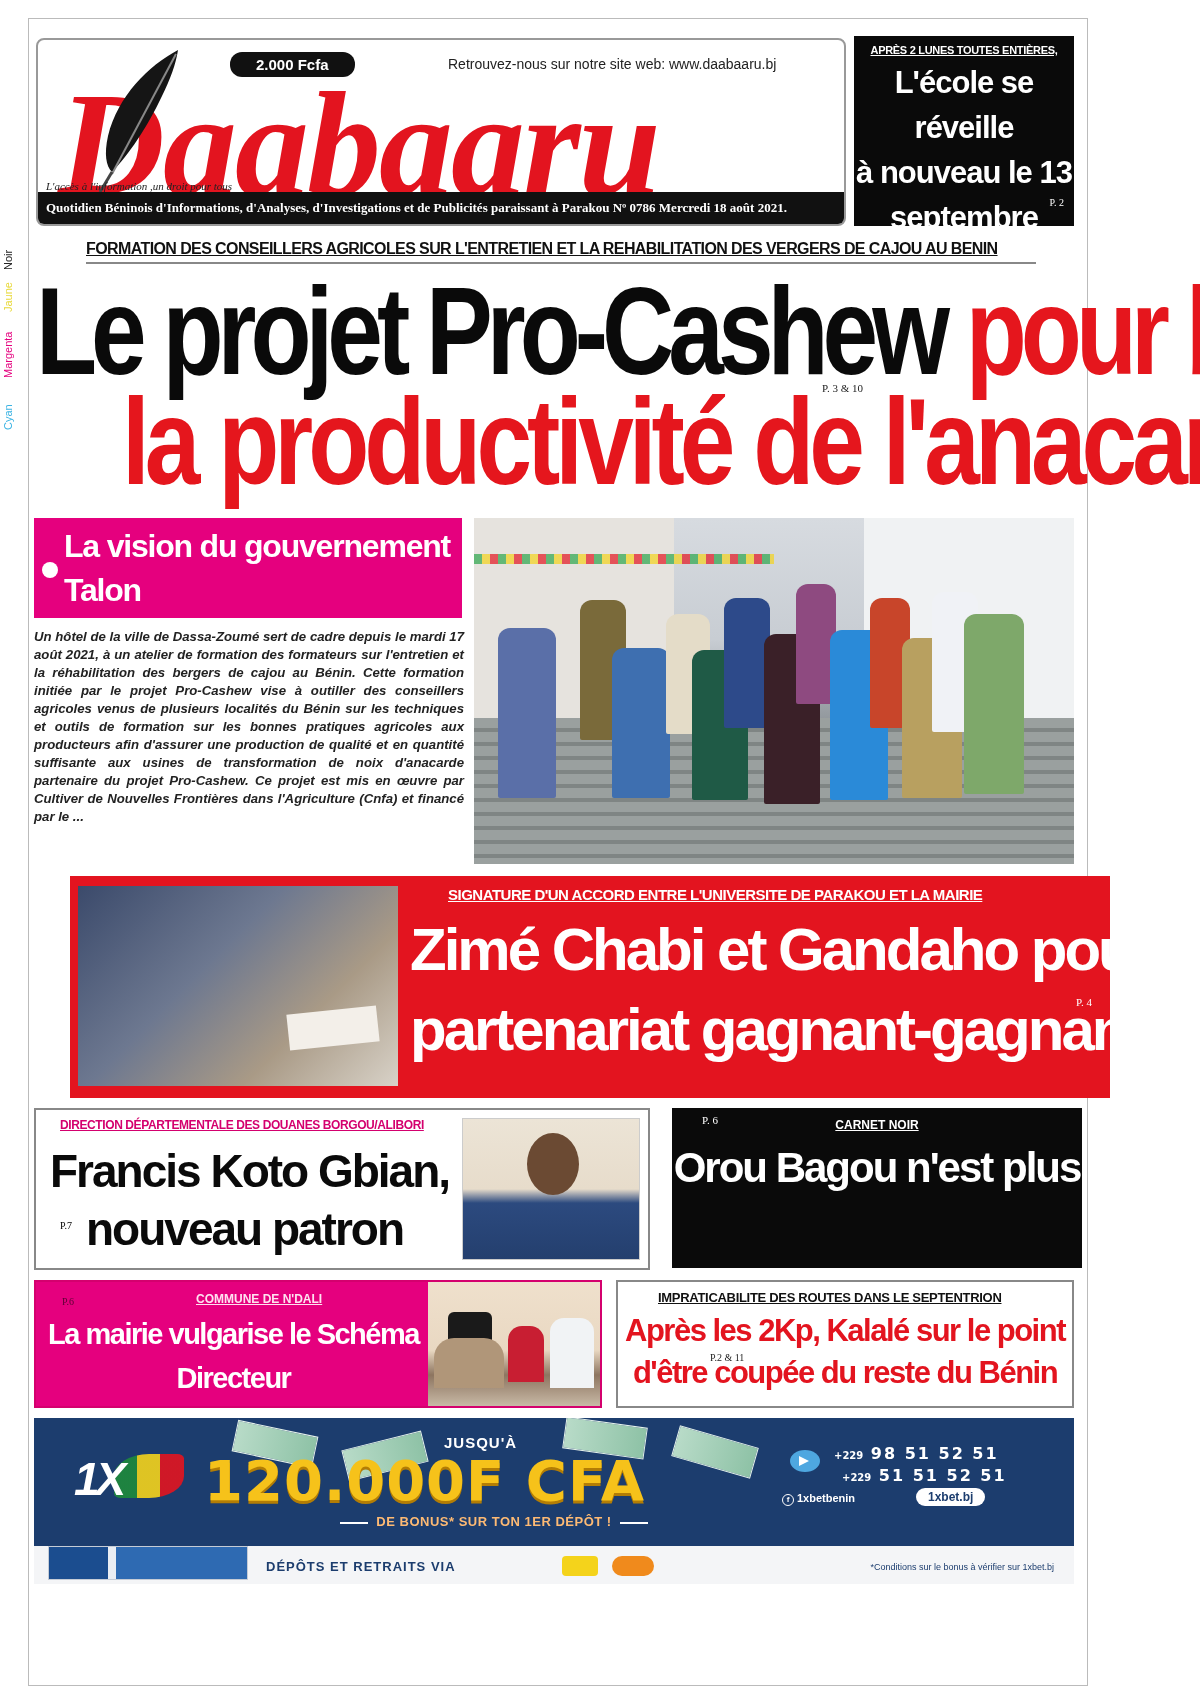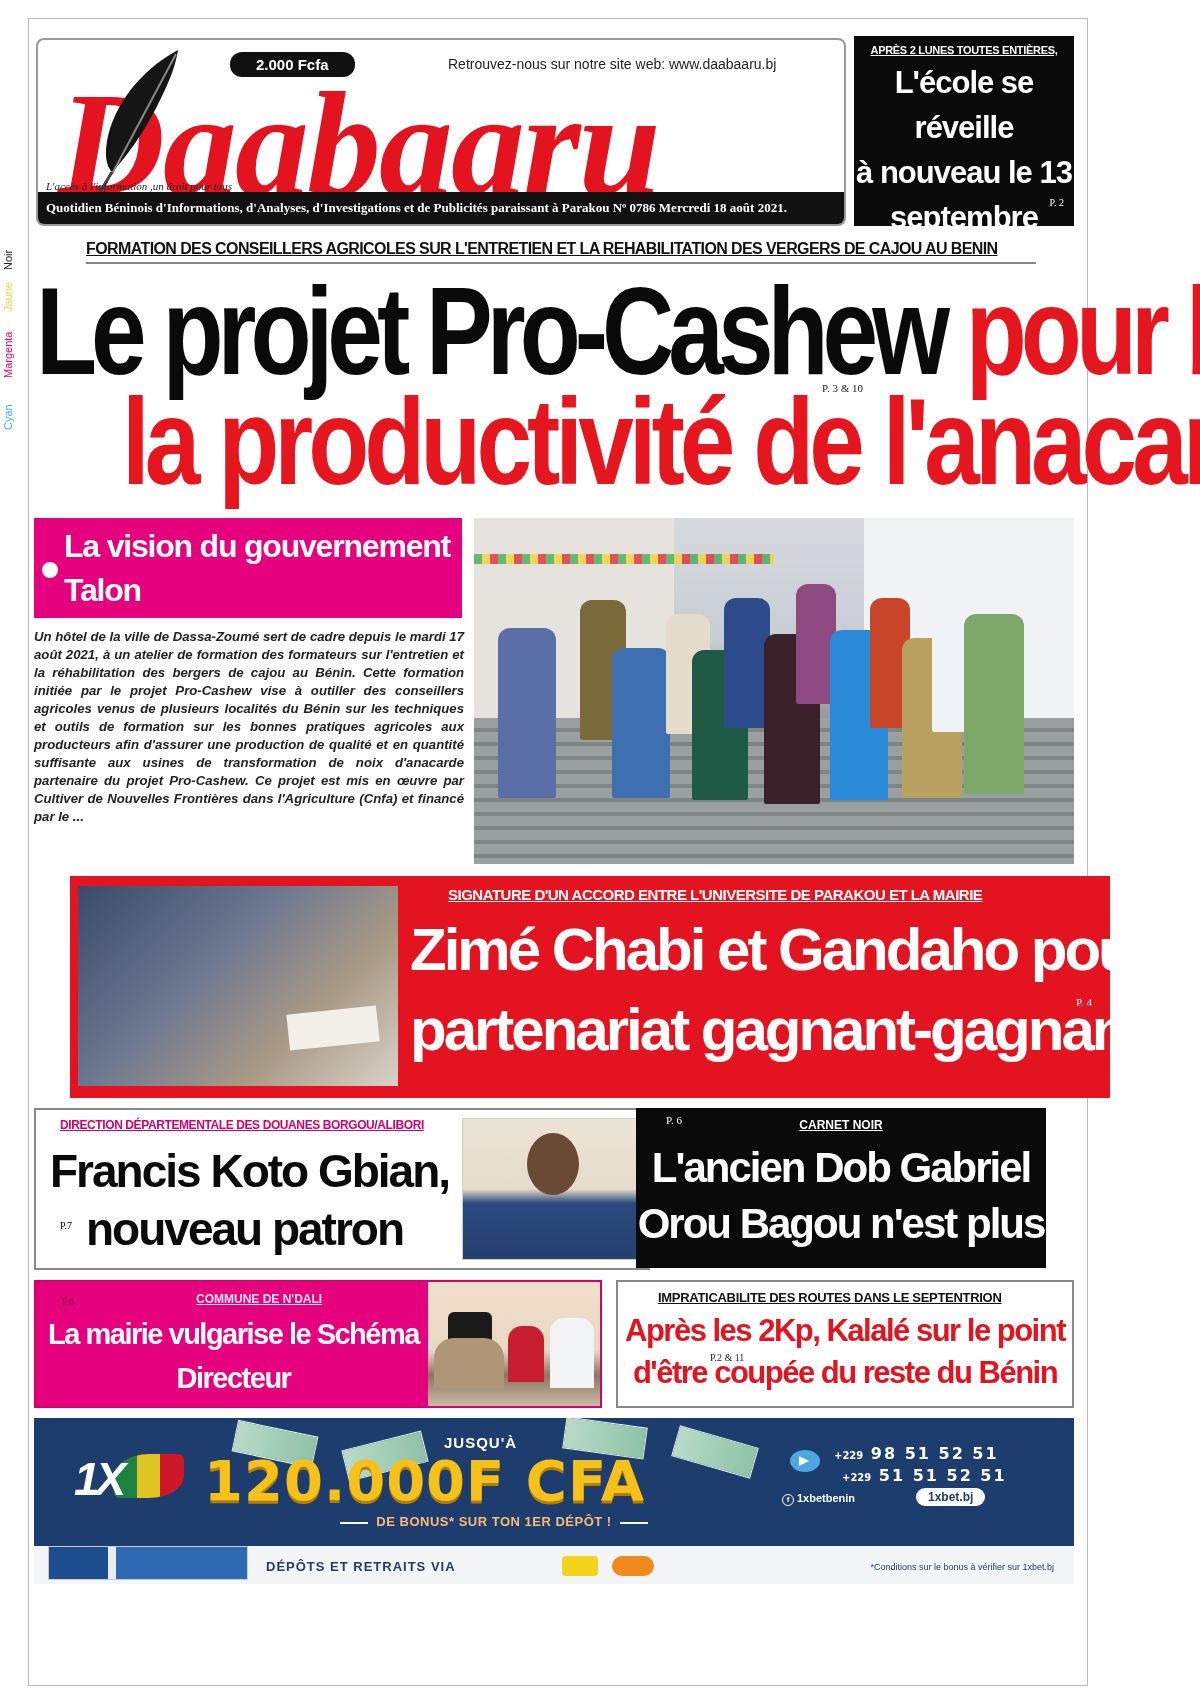--- a/index.html
+++ b/index.html
@@ -62,21 +62,21 @@
   
   #douanes { position: absolute; left: 34px; top: 1108px; width: 616px; height: 162px; border: 2px solid #888; background: #fff; }
   #douanes .kicker { position: absolute; left: 24px; top: 8px; font-size: 12px; font-weight: 700; color: #d4006e; letter-spacing: -0.4px; text-decoration: underline; white-space: nowrap; font-family: "Liberation Sans Narrow","Liberation Sans",sans-serif; }
   #douanes .t1 { position: absolute; left: 14px; top: 34px; font-size: 46px; font-weight: 700; color: #0a0a0a; letter-spacing: -2px; white-space: nowrap; font-family: "Liberation Sans Narrow","Liberation Sans",sans-serif; }
   #douanes .t2 { position: absolute; left: 50px; top: 92px; font-size: 46px; font-weight: 700; color: #0a0a0a; letter-spacing: -2px; white-space: nowrap; font-family: "Liberation Sans Narrow","Liberation Sans",sans-serif; }
   #douanes .pageref { position: absolute; left: 24px; top: 110px; font-size: 10px; font-family: "Liberation Serif", serif; text-align: right; }
   #photo3 { position: absolute; right: 8px; top: 8px; width: 178px; height: 142px; background: linear-gradient(180deg, #ece4d6 0%, #e7dccb 50%, #2c4a7f 60%, #243f6e 100%); border: 1px solid #ccc; overflow: hidden; }
   #photo3 .head { position: absolute; left: 64px; top: 14px; width: 52px; height: 62px; border-radius: 50%; background: #6b4a33; }
 
   
-  #carnet { position: absolute; left: 636px; top: 1108px; width: 410px; height: 160px; background: #0a0a0a; color: #fff; }
+  #carnet { position: absolute; left: 672px; top: 1108px; width: 410px; height: 160px; background: #0a0a0a; color: #fff; }
   #carnet .pageref { position: absolute; left: 30px; top: 6px; font-size: 11px; font-family: "Liberation Serif", serif; }
   #carnet .kicker { position: absolute; left: 0; width: 100%; text-align: center; top: 10px; font-size: 12px; font-weight: 700; text-decoration: underline; }
   #carnet .title { position: absolute; left: 0; width: 100%; text-align: center; top: 32px; font-size: 42px; line-height: 56px; font-weight: 700; letter-spacing: -2px; font-family: "Liberation Sans Narrow","Liberation Sans",sans-serif; }
 
   
   #ndali { position: absolute; left: 34px; top: 1280px; width: 568px; height: 128px; background: #e5007e; border: 2px solid #d4006e; overflow: hidden; }
   #ndali .pageref { position: absolute; left: 26px; top: 14px; font-size: 10px; color: #5a0033; font-family: "Liberation Serif", serif; }
   #ndali .kicker { position: absolute; left: 160px; top: 10px; font-size: 12px; font-weight: 700; color: #ffe1f0; text-decoration: underline; }
   #ndali .title { position: absolute; left: 0; width: 395px; text-align: center; top: 30px; font-size: 29px; line-height: 44px; font-weight: 700; color: #fff; letter-spacing: -1.5px; font-family: "Liberation Sans Narrow","Liberation Sans",sans-serif; }
   #photo4 { position: absolute; right: 0; top: 0; width: 172px; height: 124px; background: linear-gradient(180deg, #efe0cc 0%, #e9d8c2 55%, #8d7560 75%, #c8b9a6 100%); }
@@ -208,21 +208,20 @@
   <div class="t2">nouveau patron</div>
   <div id="photo3" title="portrait-francis-koto-gbian">
     <div class="head"></div>
   </div>
 </div>
 
 <div id="carnet">
   <div class="pageref">P. 6</div>
   <div class="kicker">CARNET NOIR</div>
   <div class="title">
-    <div>L'ancien Dob Gabriel</div>
     <div>Orou Bagou n'est plus</div>
   </div>
 </div>
 
 <div id="ndali">
   <div class="pageref">P.6</div>
   <div class="kicker">COMMUNE DE N'DALI</div>
   <div class="title">
     <div>La mairie vulgarise le Schéma Directeur</div>
     <div>d'Aménagement Communal</div>

